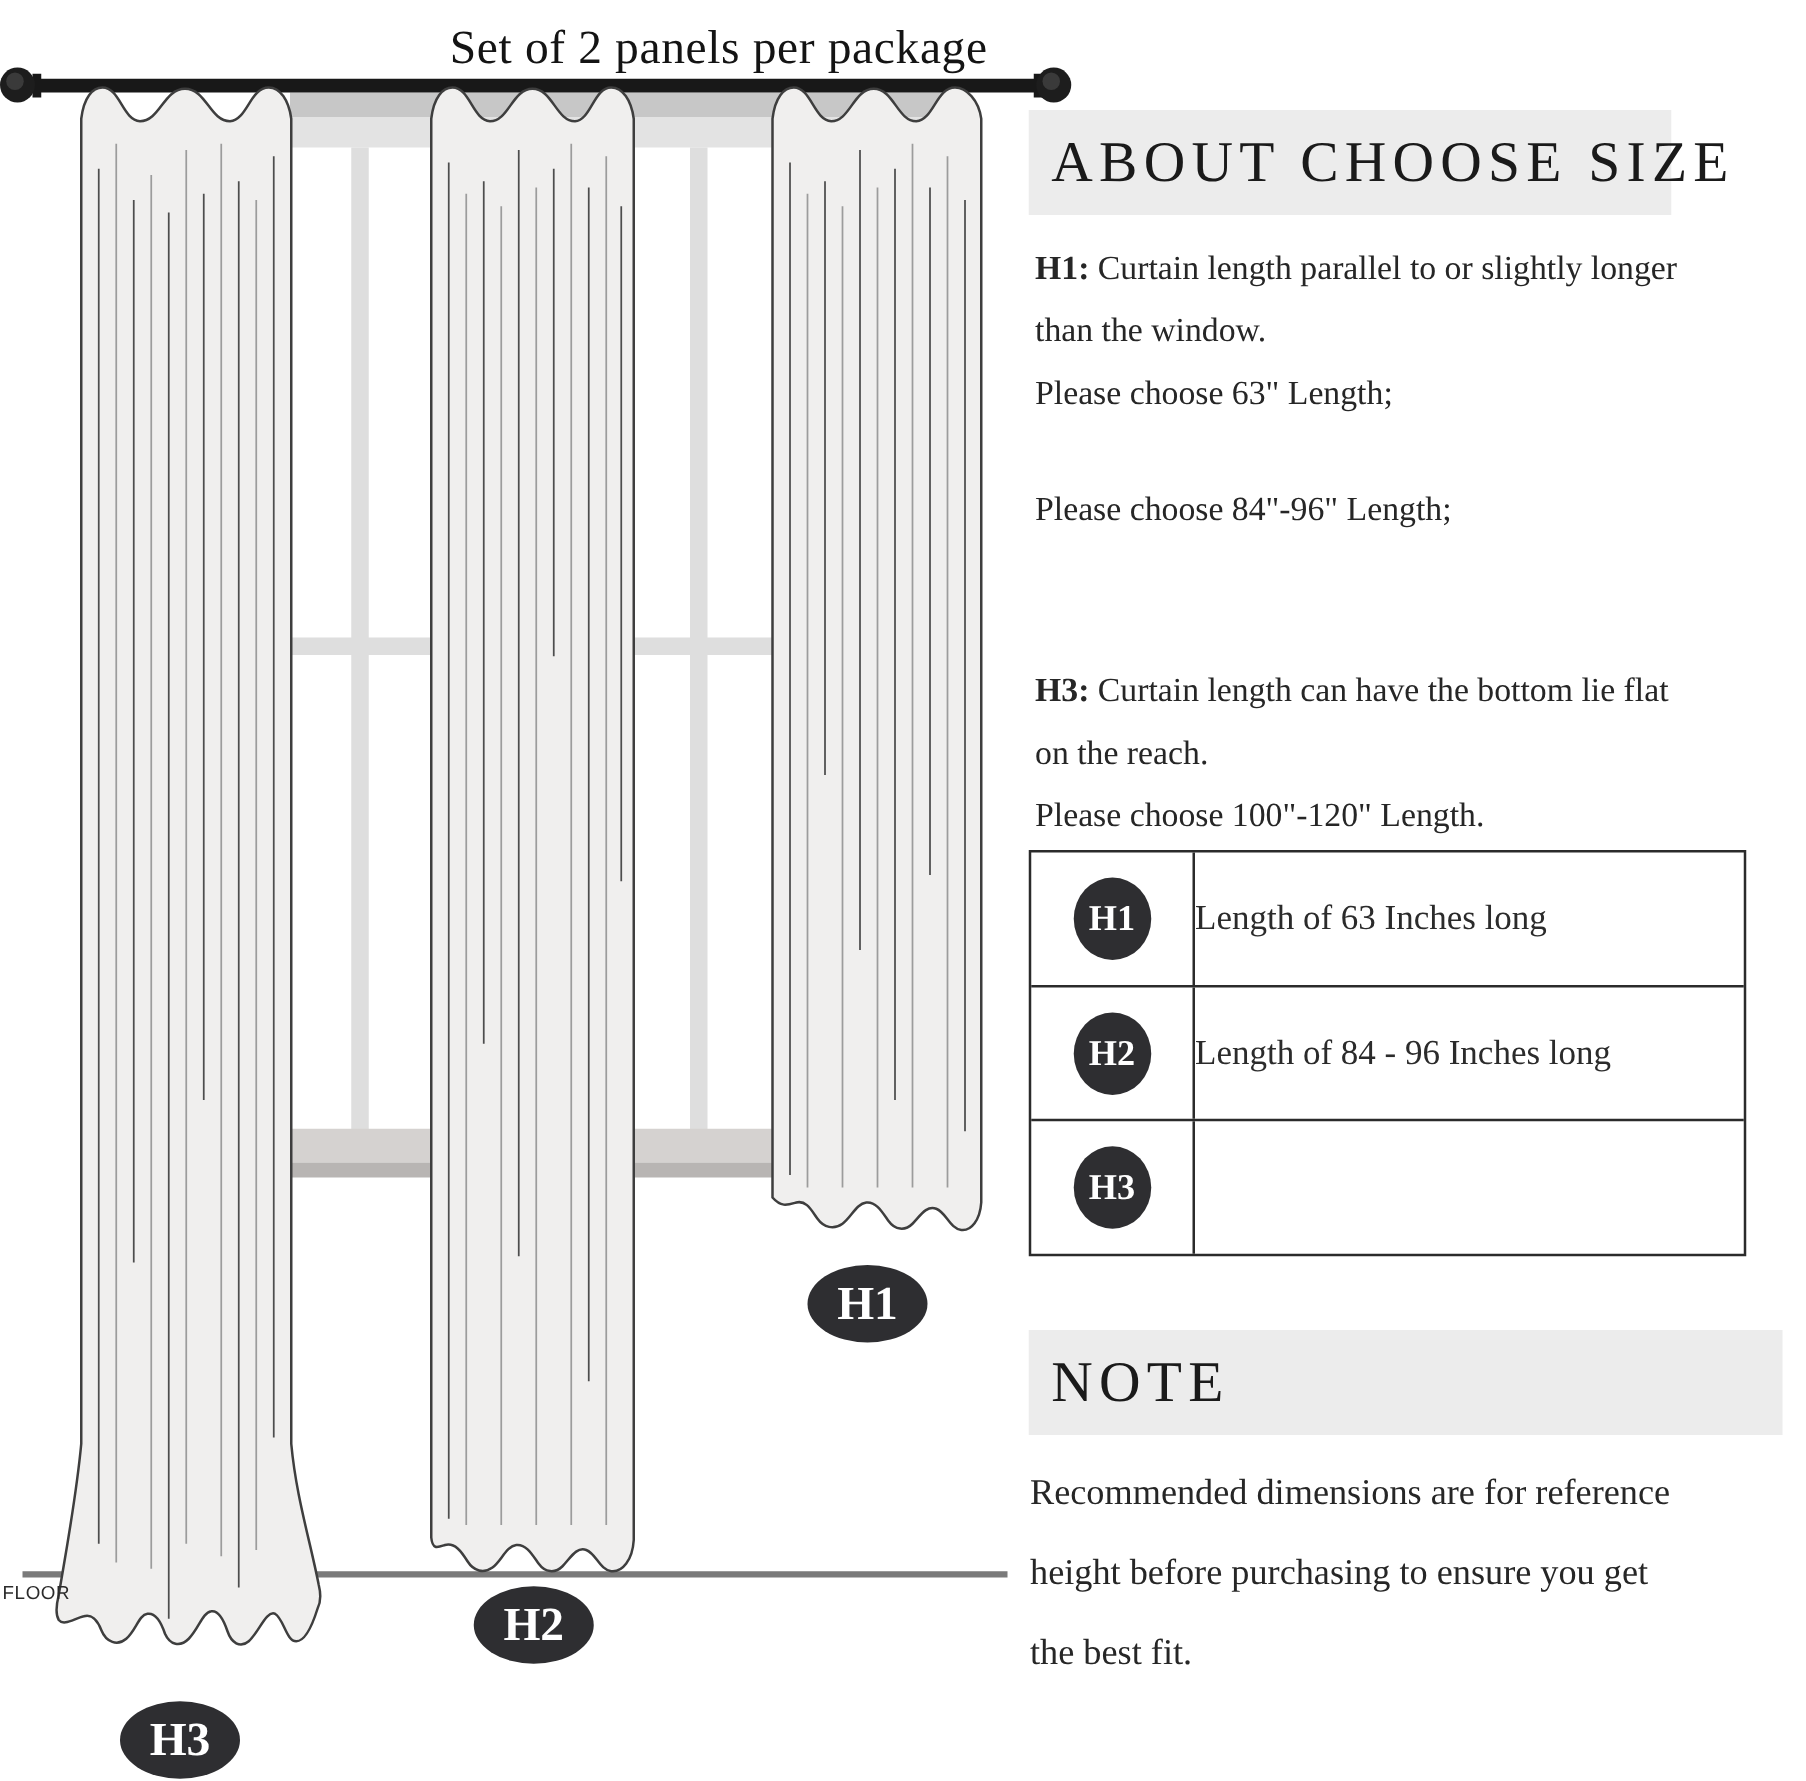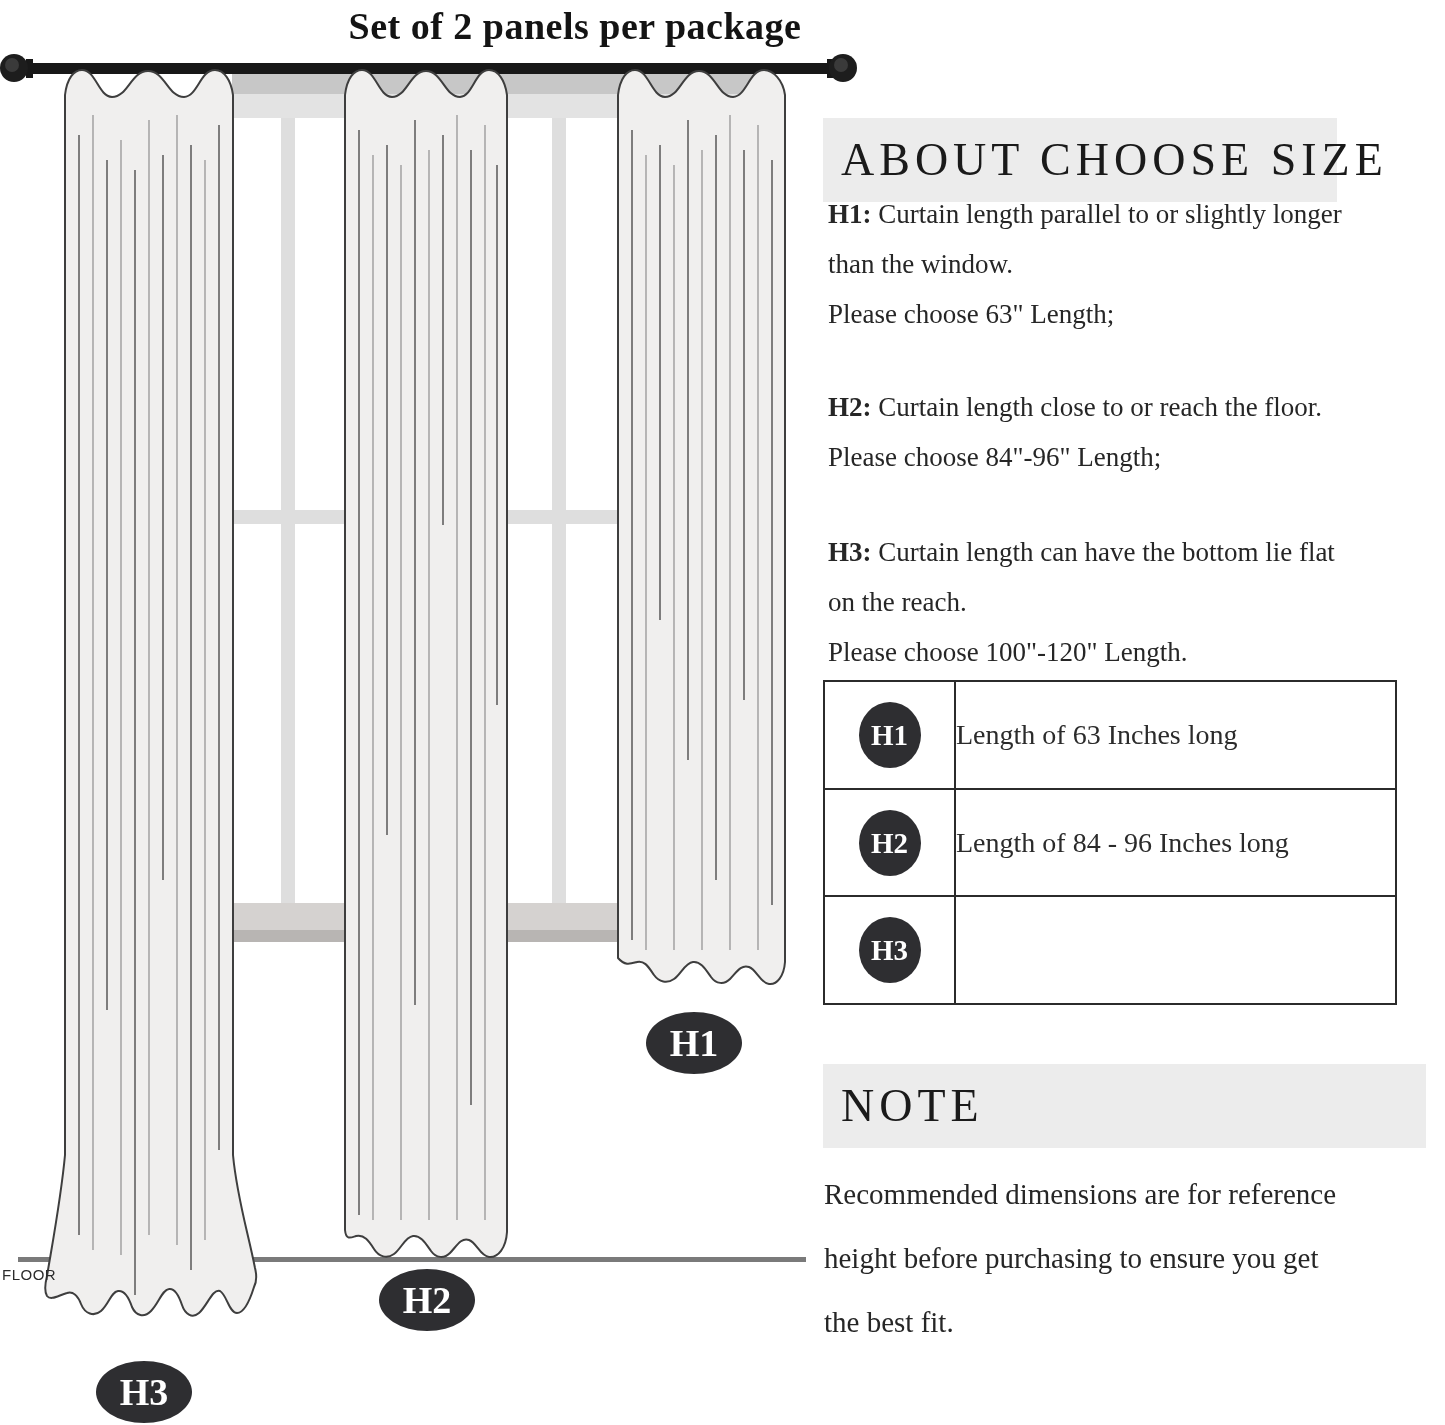--- a/index.html
+++ b/index.html
@@ -6,22 +6,22 @@
   #frame{
     position:relative;
     width:1445px;height:1425px;
     background:#ffffff;
     overflow:hidden;
     font-family:"Liberation Serif", serif;
     color:#222;
   }
   
   .page-title{
-    position:absolute;top:0;left:0;width:1150px;height:52px;
-    text-align:center;font-size:38px;font-weight:bold;color:#141414;
+    position:absolute;top:12px;left:0;width:1150px;height:52px;
+    text-align:center;font-size:38px;font-weight:normal;color:#141414;
     line-height:52px;letter-spacing:.5px;
   }
   
   #scene{position:absolute;left:0;top:0;}
   .floor-label{
     position:absolute;left:2px;top:1266px;
     font-family:"Liberation Sans", sans-serif;
     font-size:15px;color:#2b2b2b;letter-spacing:.5px;
   }
   .badge{
@@ -32,21 +32,21 @@
   .badge-h1{left:646px;top:1012px;}
   .badge-h2{left:379px;top:1269px;}
   .badge-h3{left:96px;top:1361px;}
   
   .section-head{
     position:absolute;left:823px;width:514px;height:84px;
     background:#ececec;color:#1a1a1a;
     font-size:46px;line-height:84px;letter-spacing:5px;
     padding-left:18px;box-sizing:border-box;white-space:nowrap;
   }
-  .head-about{top:88px;margin-top:30px;}
+  .head-about{top:88px;}
   .head-note{top:1064px;width:603px;}
   .para{position:absolute;left:828px;font-size:27px;color:#262626;}
   .para .ln{line-height:50px;white-space:nowrap;}
   .para .tag{font-weight:bold;margin-top:36px;}
   .p1{top:189px;} .p2{top:382px;} .p3{top:527px;}
   .note-para{position:absolute;left:824px;top:1162px;font-size:29px;color:#262626;}
   .note-para .ln{line-height:64px;white-space:nowrap;}
   
   .size-table{
     position:absolute;left:823px;top:680px;width:574px;height:325px;
@@ -217,21 +217,20 @@
 
   <div class="section-head head-about">ABOUT CHOOSE SIZE</div>
 
   <div class="para p1">
     <div class="ln"><span class="tag">H1:</span> <span>Curtain length parallel to or slightly longer</span></div>
     <div class="ln">than the window.</div>
     <div class="ln">Please choose 63" Length;</div>
   </div>
 
   <div class="para p2">
-    <div class="ln"><span class="tag">H2:</span> <span>Curtain length close to or reach the floor.</span></div>
     <div class="ln">Please choose 84"-96" Length;</div>
   </div>
 
   <div class="para p3">
     <div class="ln"><span class="tag">H3:</span> <span>Curtain length can have the bottom lie flat</span></div>
     <div class="ln">on the reach.</div>
     <div class="ln">Please choose 100"-120" Length.</div>
   </div>
 
   <div class="size-table">

